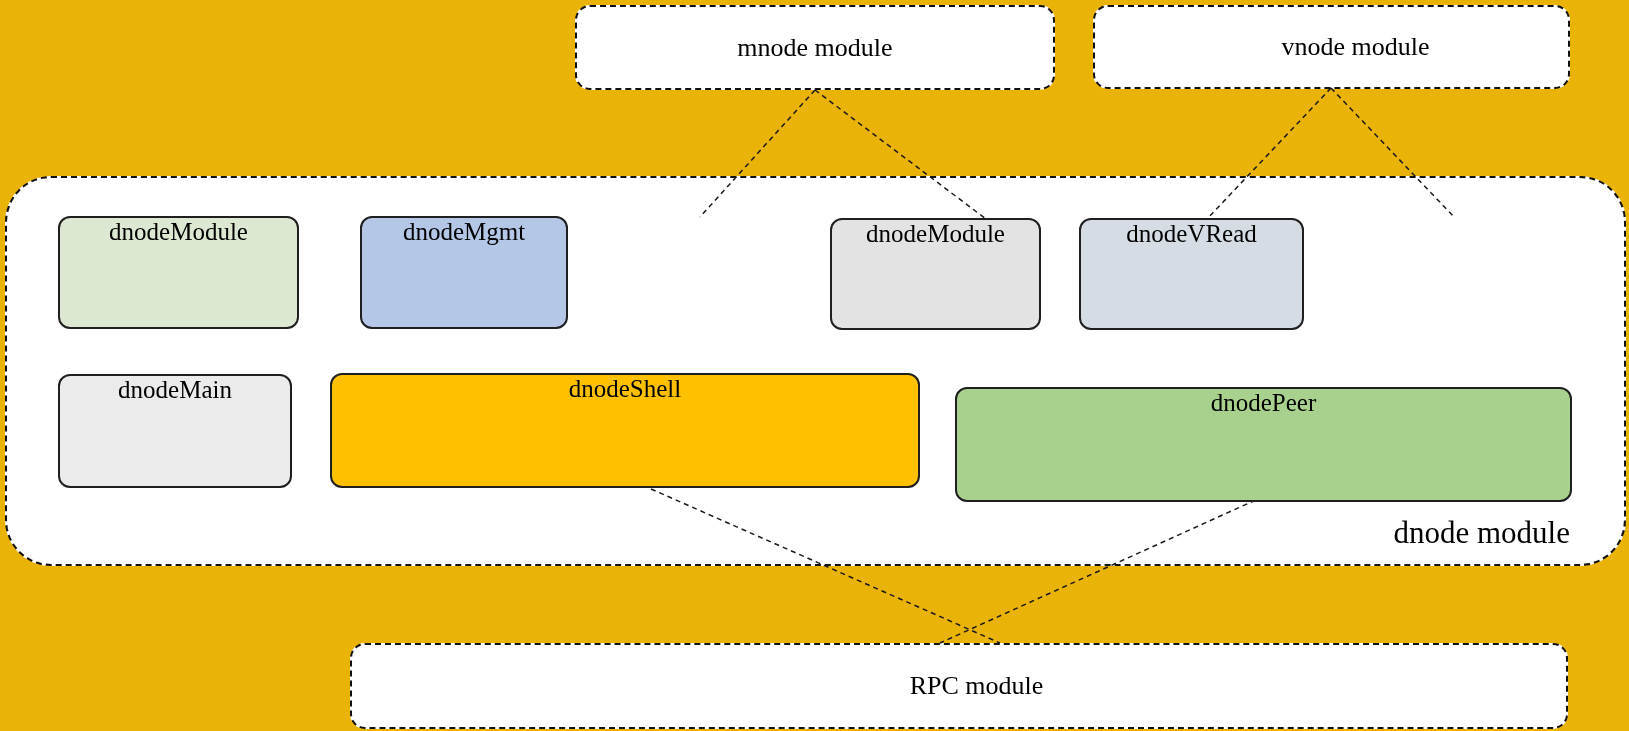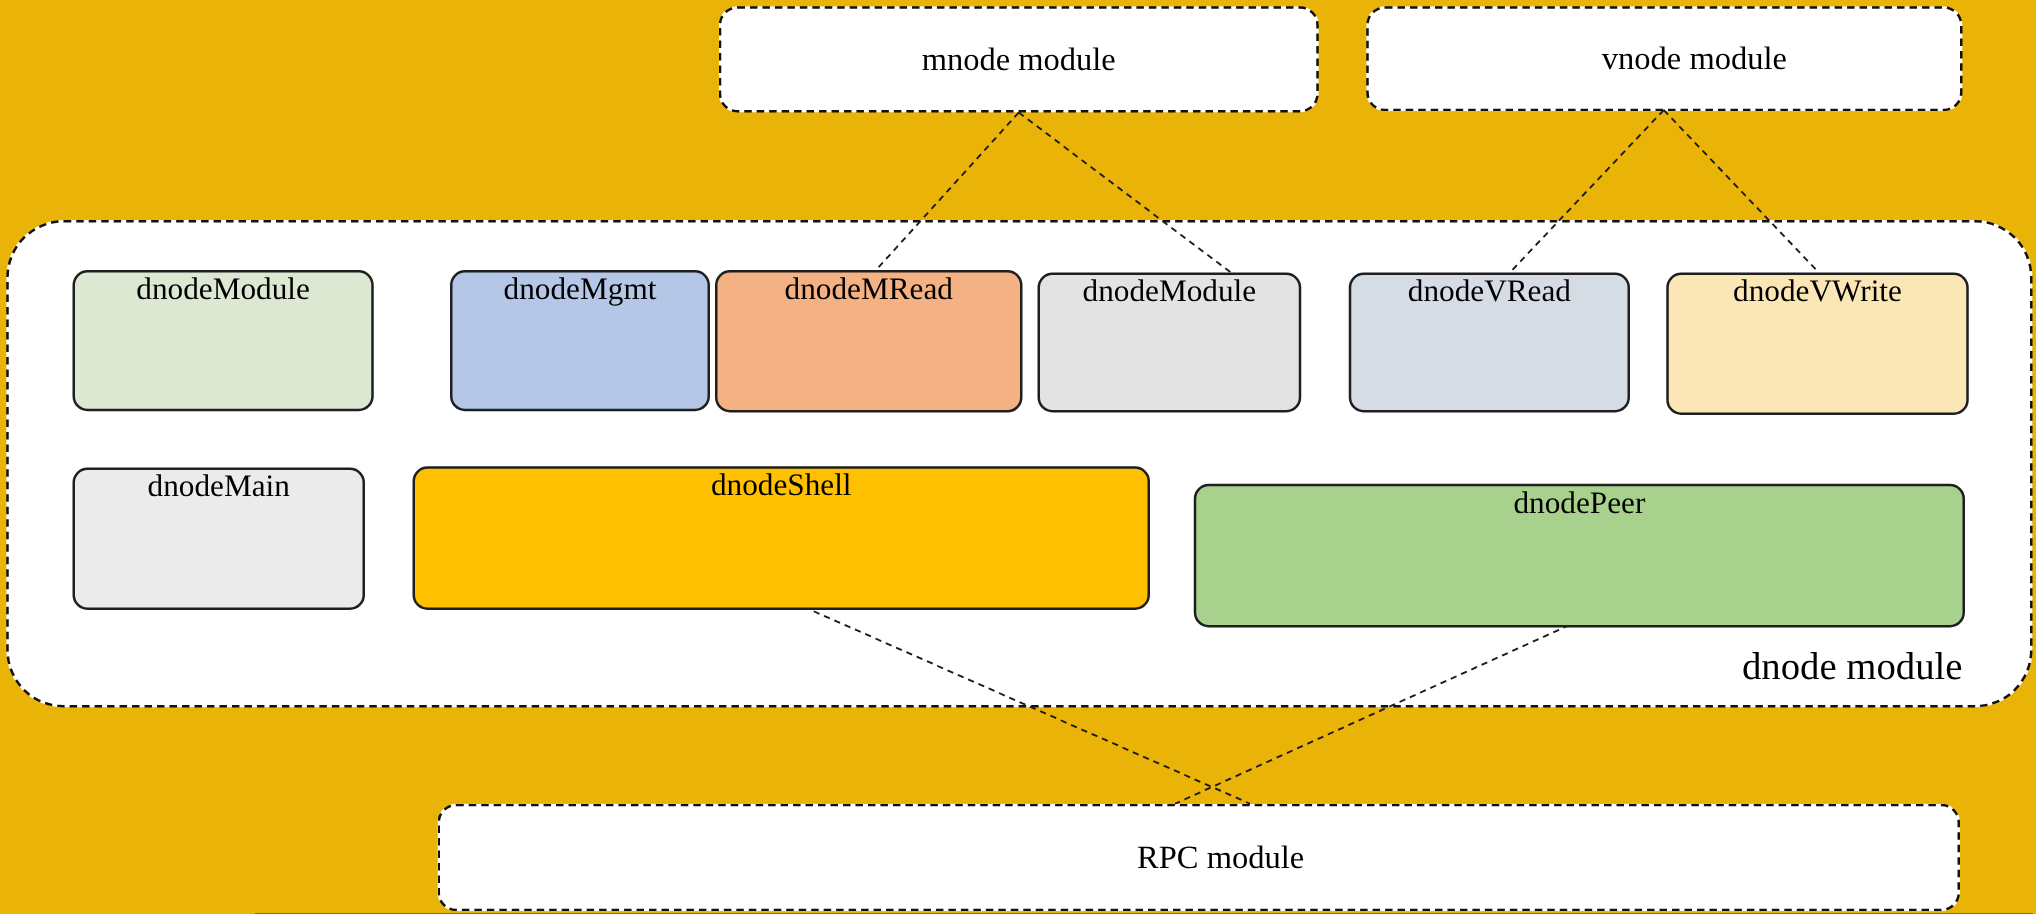--- a/index.html
+++ b/index.html
@@ -122,35 +122,29 @@
   </svg>
 
   <div class="comp" id="c-dnodeModule" style="background: rgb(220, 232, 210);">
     <span>dnodeModule</span>
   </div>
 
   <div class="comp" id="c-dnodeMgmt" style="background: rgb(180, 199, 231);">
     <span>dnodeMgmt</span>
   </div>
 
-  <div class="comp" id="c-dnodeMRead" style="background: rgb(244, 177, 131);">
-    <span>dnodeMRead</span>
-  </div>
 
   <div class="comp" id="c-dnodeMWrite" style="background: rgb(227, 227, 227);">
     <span>dnodeModule</span>
   </div>
 
   <div class="comp" id="c-dnodeVRead" style="background: rgb(214, 220, 228);">
     <span>dnodeVRead</span>
   </div>
 
-  <div class="comp" id="c-dnodeVWrite" style="background: rgb(251, 230, 181);">
-    <span>dnodeVWrite</span>
-  </div>
 
   <div class="comp" id="c-dnodeMain" style="background: rgb(235, 235, 235);">
     <span>dnodeMain</span>
   </div>
 
   <div class="comp" id="c-dnodeShell" style="background: rgb(255, 192, 0);">
     <span>dnodeShell</span>
   </div>
 
   <div class="comp" id="c-dnodePeer" style="background: rgb(169, 209, 142);">

